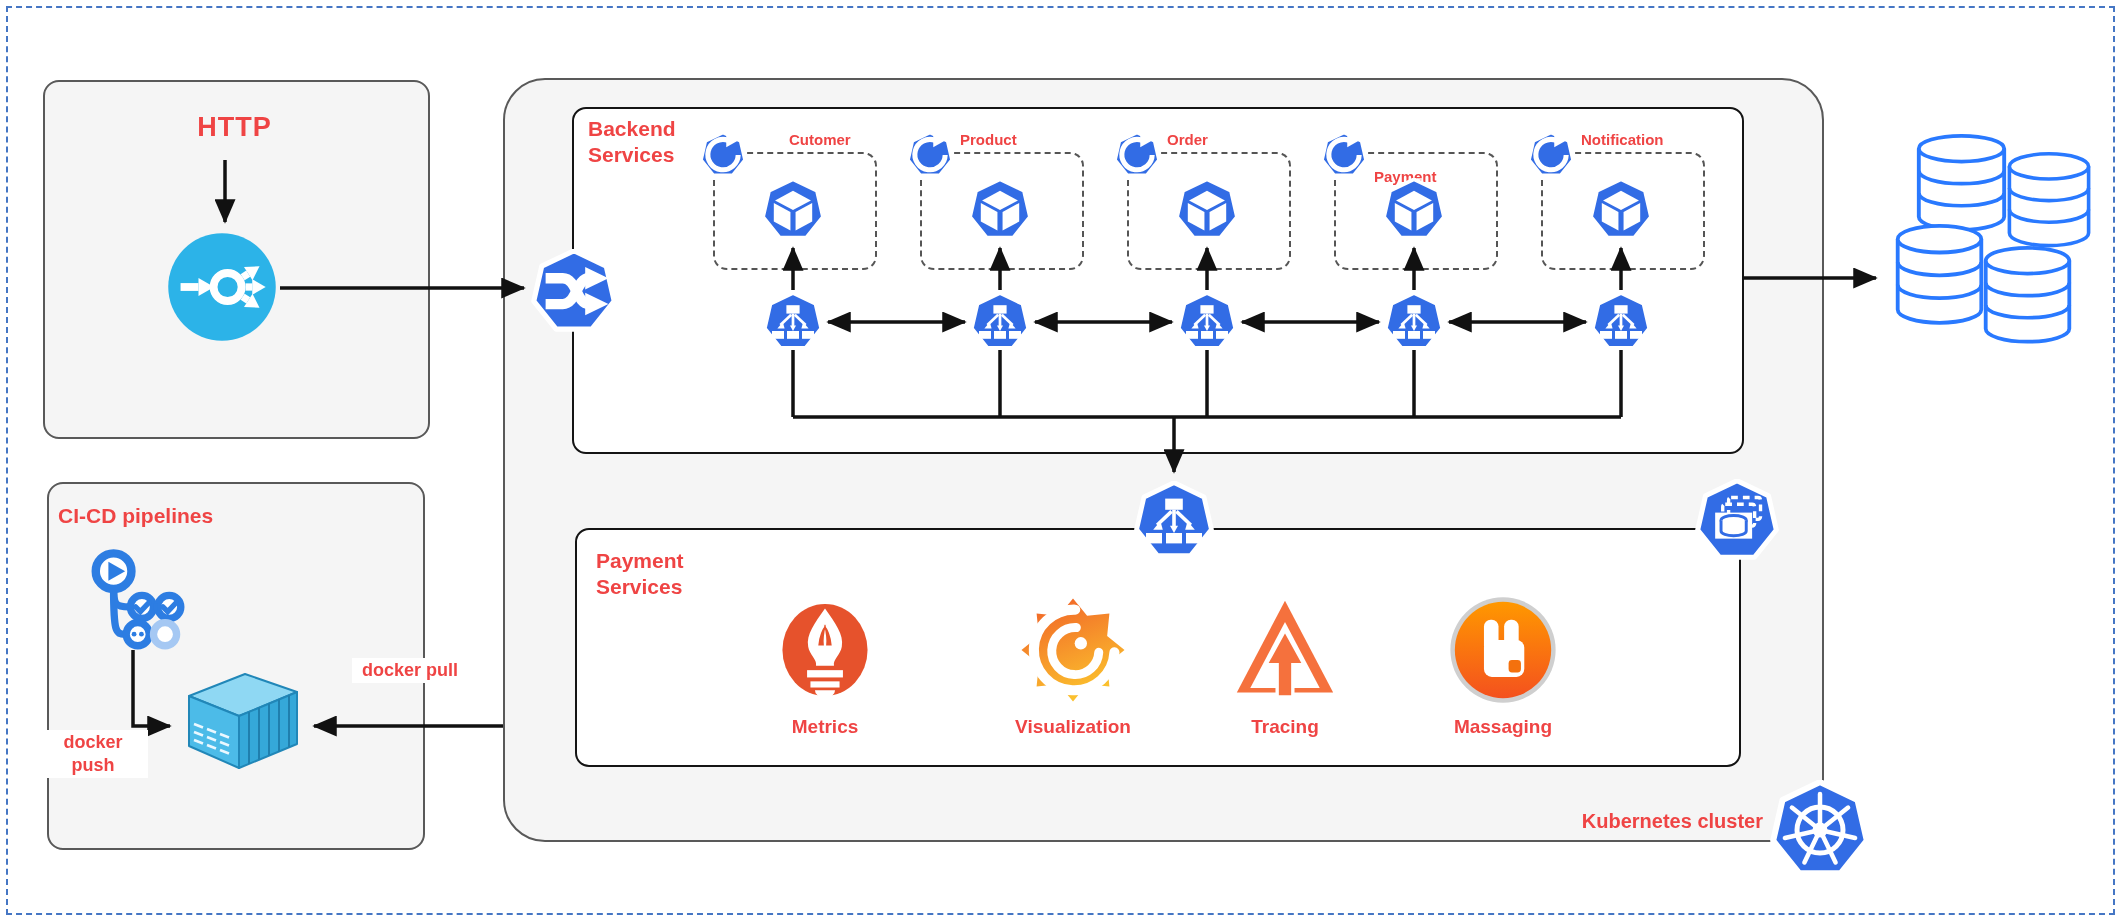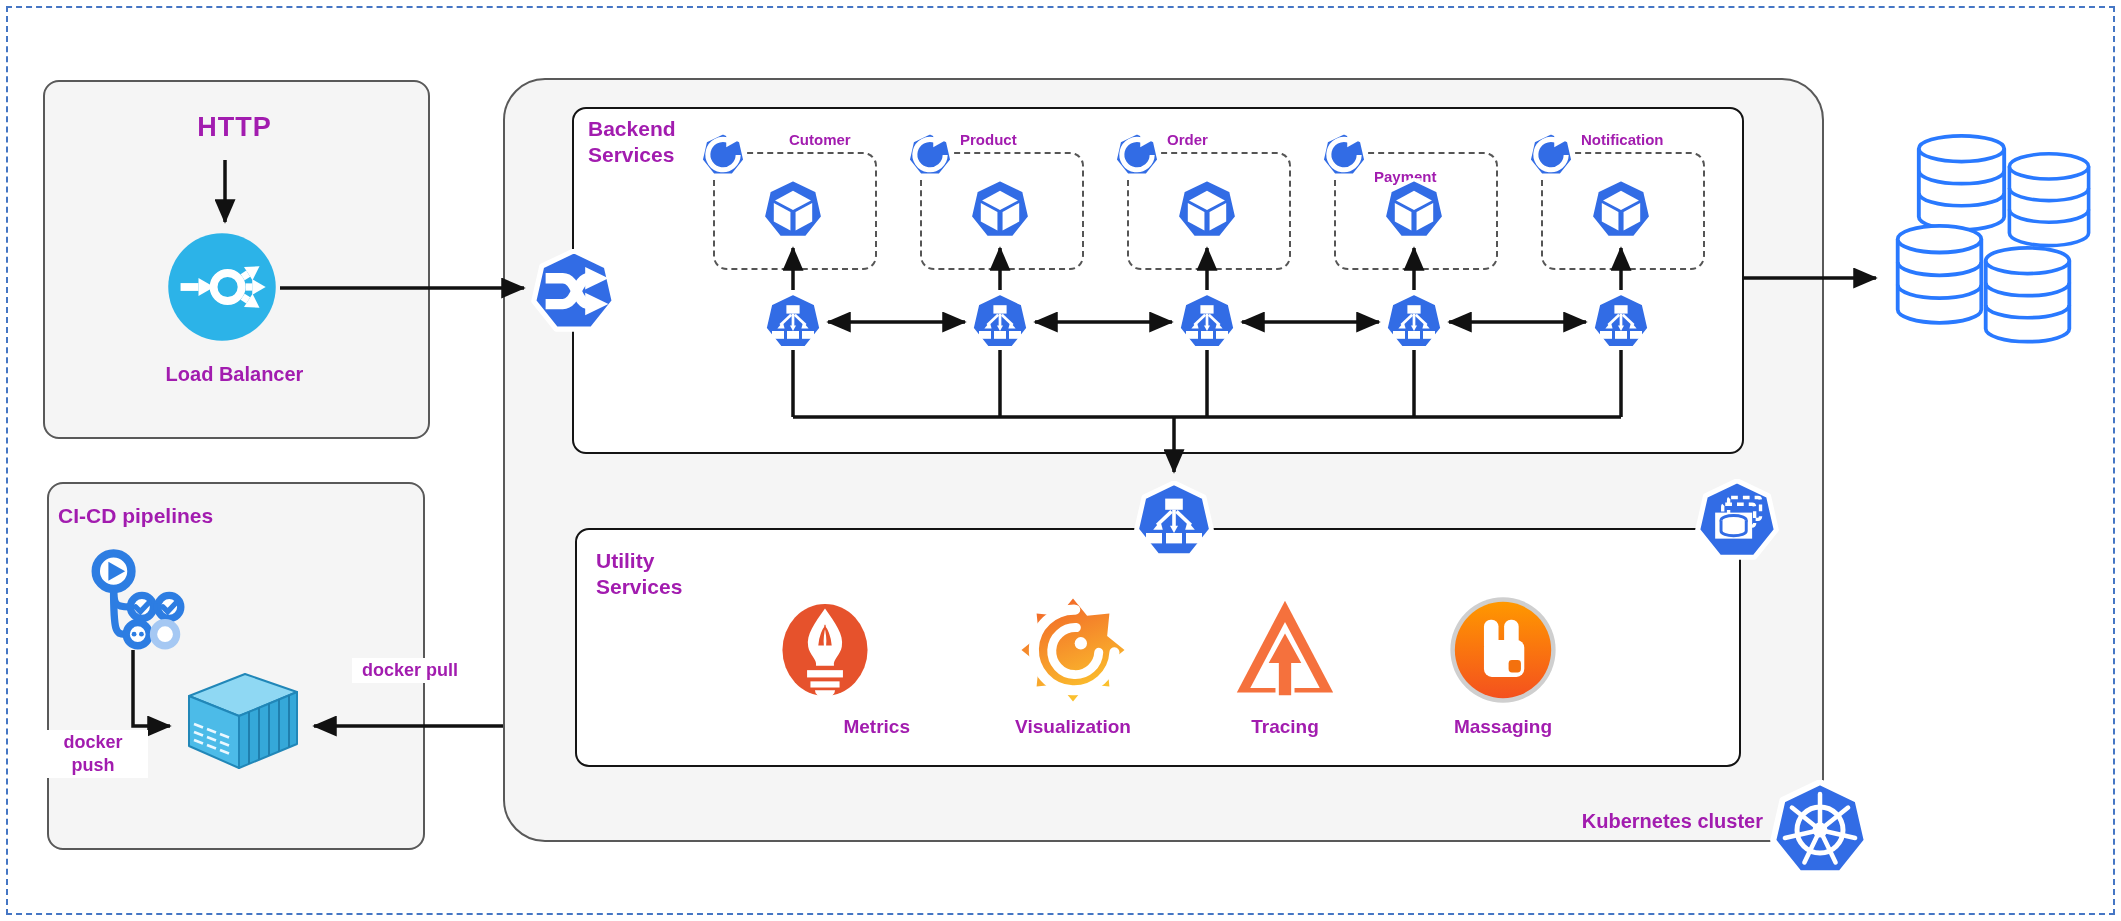--- a/index.html
+++ b/index.html
@@ -4,21 +4,21 @@
 <style>
   html,body{margin:0;padding:0;background:#fff;}
   body{font-family:"Liberation Sans",sans-serif;color:#1c1c1c;}
   .canvas{position:relative;width:2121px;height:921px;background:#fff;overflow:hidden;}
   .outer-border{position:absolute;left:6px;top:6px;right:6px;bottom:6px;border:2px dashed #4576c4;pointer-events:none;}
   .abs{position:absolute;}
   .graybox{background:#f5f5f5;border:2px solid #595959;border-radius:16px;}
   .cluster{background:#f5f5f5;border:2px solid #595959;border-radius:42px;}
   .panel{background:#ffffff;border:2px solid #141414;border-radius:14px;}
   .dashed-box{width:160px;height:114px;border:2px dashed #555;border-radius:14px;background:transparent;}
-  .label{font-weight:bold;color:#a21caf;}
+  .label{font-weight:bold;color:#ef4444;}
   .http-title{font-size:27px;letter-spacing:1px;text-align:center;width:100%;}
   .lb-label{font-size:20px;text-align:center;width:100%;}
   .box-title{font-size:21px;line-height:1.22;}
   .svc-label{font-size:15px;}
   .util-label{font-size:19px;text-align:center;width:170px;}
   .docker-label{font-size:18px;line-height:1.28;text-align:center;background:#fff;padding:1px 2px;}
   .kcluster-label{font-size:20px;text-align:right;width:185px;}
   .db-label{font-size:19px;text-align:center;width:180px;line-height:1.3;}
   svg{display:block;}
   .wires{position:absolute;left:0;top:0;pointer-events:none;}
@@ -203,33 +203,32 @@
     <path d="M6 64 a44 14 0 0 0 88 0" fill="none"></path>
   </g>
 </defs>
 </svg>
 
 <div class="canvas">
   <div class="outer-border"></div>
 
   <div class="abs graybox" style="left:43px;top:80px;width:383px;height:355px;"></div>
   <div class="abs label http-title" style="left:43px;top:112px;width:383px;">HTTP</div>
-  <div class="abs label lb-label" style="left:43px;top:363px;width:383px;">Load Balancer</div>
 
   <div class="abs graybox" style="left:47px;top:482px;width:374px;height:364px;"></div>
   <div class="abs label box-title" style="left:58px;top:503px;width:250px;">CI-CD pipelines</div>
 
   <div class="abs cluster" style="left:503px;top:78px;width:1317px;height:760px;"></div>
   <div class="abs label kcluster-label" style="left:1578px;top:810px;">Kubernetes cluster</div>
 
   <div class="abs panel" style="left:572px;top:107px;width:1168px;height:343px;"></div>
   <div class="abs label box-title" style="left:588px;top:116px;width:115px;">Backend Services</div>
 
   <div class="abs panel" style="left:575px;top:528px;width:1162px;height:235px;"></div>
-  <div class="abs label box-title" style="left:596px;top:548px;width:100px;">Utility Services</div>
+  <div class="abs label box-title" style="left:596px;top:548px;width:100px;">Payment Services</div>
 
   <div class="abs dashed-box" style="left:713px;top:152px;"></div>
   <div class="abs dashed-box" style="left:920px;top:152px;"></div>
   <div class="abs dashed-box" style="left:1127px;top:152px;"></div>
   <div class="abs dashed-box" style="left:1334px;top:152px;"></div>
   <div class="abs dashed-box" style="left:1541px;top:152px;"></div>
 
   <svg class="wires" width="2121" height="921" viewBox="0 0 2121 921">
     <defs>
       <marker id="ah" markerWidth="7" markerHeight="6" refX="6.5" refY="3" orient="auto-start-reverse">
@@ -341,21 +340,21 @@
       <use href="#sym-svc"></use>
     </svg>
 
   <svg class="abs" style="left:1695px;top:479px;width:84px;height:84px;" viewBox="0 0 100 100">
       <use href="#sym-sts"></use>
     </svg>
 
   <svg class="abs" style="left:769px;top:594px;width:112px;height:112px;" viewBox="0 0 100 100">
       <use href="#sym-prometheus"></use>
     </svg>
-  <div class="abs label util-label" style="left:740px;top:716px;text-align:right;">Metrics</div>
+  <div class="abs label util-label" style="left:740px;top:716px;">Metrics</div>
   <svg class="abs" style="left:1017px;top:594px;width:112px;height:112px;" viewBox="0 0 100 100">
       <use href="#sym-grafana"></use>
     </svg>
   <div class="abs label util-label" style="left:988px;top:716px;">Visualization</div>
   <svg class="abs" style="left:1229px;top:594px;width:112px;height:112px;" viewBox="0 0 100 100">
       <use href="#sym-tracing"></use>
     </svg>
   <div class="abs label util-label" style="left:1200px;top:716px;">Tracing</div>
   <svg class="abs" style="left:1447px;top:594px;width:112px;height:112px;" viewBox="0 0 100 100">
       <use href="#sym-rabbit"></use>

